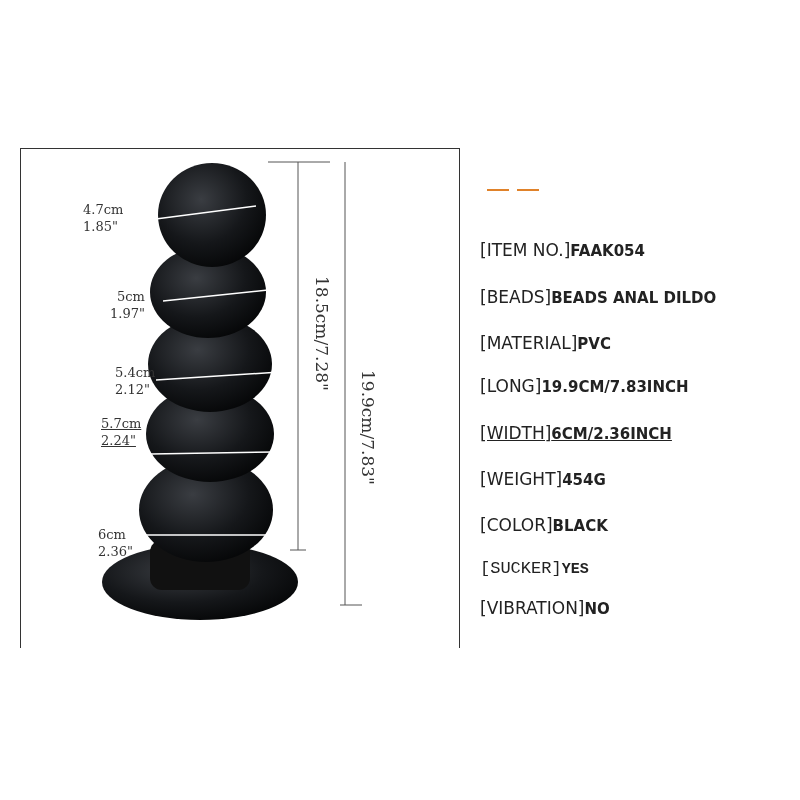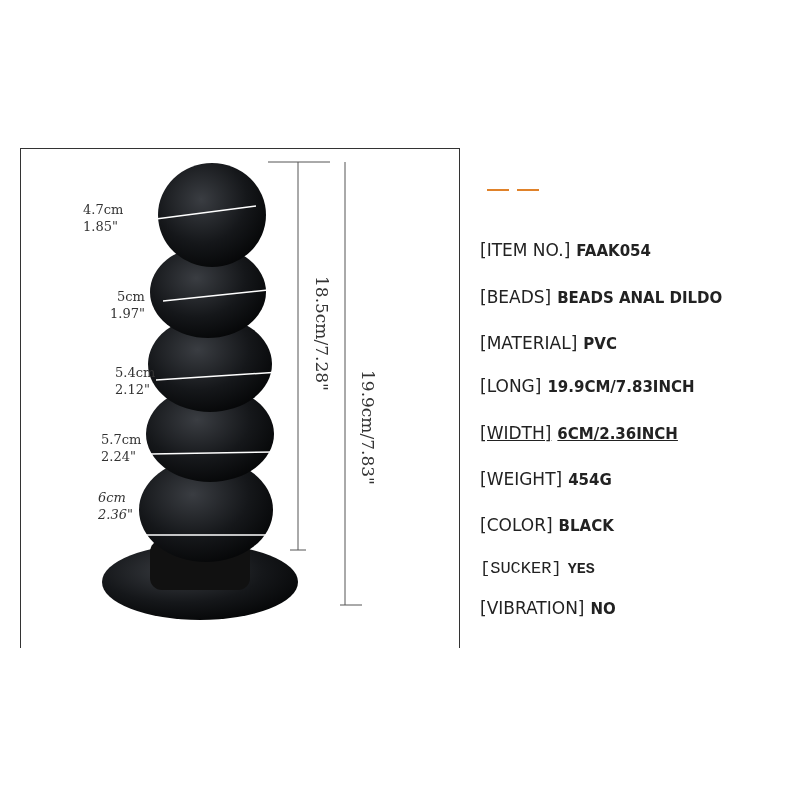--- a/index.html
+++ b/index.html
@@ -5,21 +5,21 @@
   html, body { margin:0; padding:0; }
   body { width:800px; height:800px; background:#ffffff; position:relative; overflow:hidden; font-family:"DejaVu Sans", sans-serif; }
   .frame { position:absolute; left:20px; top:148px; width:440px; height:500px; border-left:1px solid #333; border-top:1px solid #333; border-right:1px solid #333; box-sizing:border-box; }
   .product { position:absolute; left:0; top:0; width:800px; height:800px; }
   .meas { position:absolute; font-family:"DejaVu Serif", serif; font-size:13px; color:#333; line-height:17px;margin-left:18px; }
   .vdim { position:absolute; font-family:"DejaVu Serif", serif; font-size:17px; color:#333; transform:rotate(90deg); transform-origin:left top; white-space:nowrap; }
   .info-title { position:absolute; left:483px; top:172px; font-size:27px; color:#e0822a; letter-spacing:0.5px; white-space:nowrap; }
   .info-title .dash { display:inline-block; width:22px; height:2px; background:#e0822a; vertical-align:middle; margin:0 4px; }
   .spec { position:absolute; left:480px; white-space:nowrap; color:#222; }
   .spec .k { font-size:17px; font-weight:normal; }
-  .spec .v { font-size:15px; font-weight:bold; margin-left:6px; }
+  .spec .v { font-size:15px; font-weight:bold; }
 </style>
 </head>
 <body>
 
 <div class="frame"></div>
 
 <svg class="product" viewBox="0 0 800 800" xmlns="http://www.w3.org/2000/svg">
   <defs>
     <radialGradient id="g" cx="40%" cy="35%" r="70%">
       <stop offset="0%" stop-color="#3a3d42"></stop>
@@ -55,25 +55,25 @@
     <div>1.85"</div>
   </div>
 <div class="meas" style="left:92px;top:288px;text-align:right;">
     <div>5cm</div>
     <div>1.97"</div>
   </div>
 <div class="meas" style="left:97px;top:364px;">
     <div>5.4cm</div>
     <div>2.12"</div>
   </div>
-<div class="meas" style="left:83px;top:431px;">
+<div class="meas" style="left:83px;top:415px;text-decoration:underline;">
     <div>5.7cm</div>
     <div>2.24"</div>
   </div>
-<div class="meas" style="left:80px;top:489px;font-style:italic;">
+<div class="meas" style="left:80px;top:526px;">
     <div>6cm</div>
     <div>2.36"</div>
   </div>
 
 <div class="vdim" style="left:332px;top:276px;">18.5cm/7.28"</div>
 <div class="vdim" style="left:378px;top:370px;">19.9cm/7.83"</div>
 
 <div class="info-title"><span class="dash"></span><span class="dash"></span></div>
 
 <div class="spec" style="top:240px;"><span class="k">[ITEM NO.]</span><span class="v">FAAK054</span></div>

